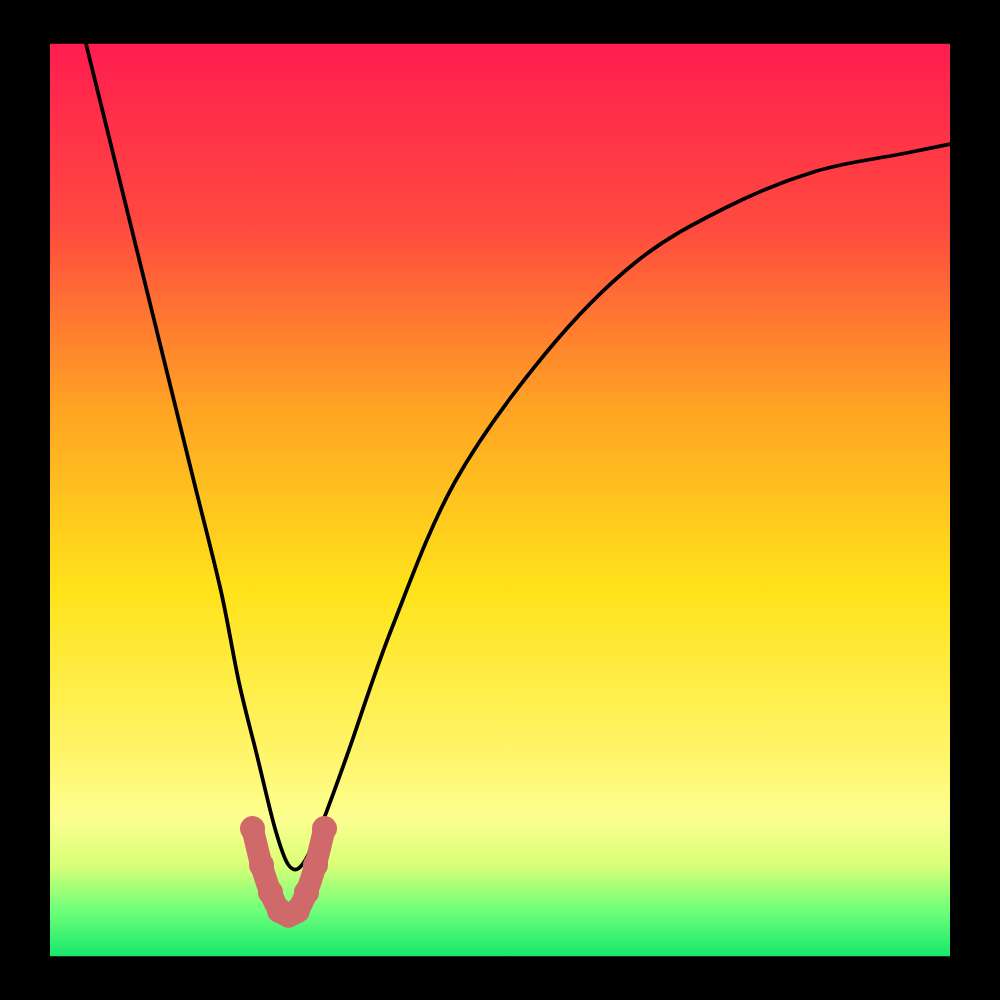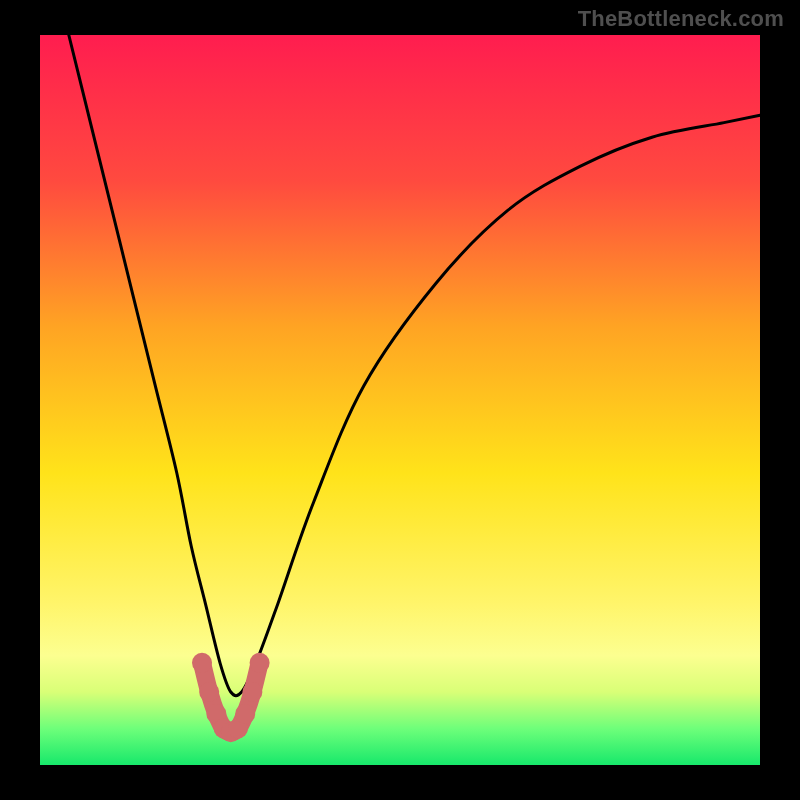--- a/index.html
+++ b/index.html
@@ -28,21 +28,20 @@
     z-index: 5;
   }
   svg {
     display: block;
   }
 </style>
 </head>
 <body>
 
 <div class="frame">
-  <div class="watermark">TheBottleneck.com</div>
 
   <svg id="chart-svg" width="800" height="800" viewBox="0 0 800 800">
     <defs>
       <linearGradient id="bg-grad" x1="0" y1="0" x2="0" y2="1">
           <stop offset="0%" stop-color="#ff1d4f"></stop>
           <stop offset="20%" stop-color="#ff4a3f"></stop>
           <stop offset="40%" stop-color="#ffa423"></stop>
           <stop offset="60%" stop-color="#ffe31a"></stop>
           <stop offset="78%" stop-color="#fff56b"></stop>
           <stop offset="85%" stop-color="#fcff90"></stop>

